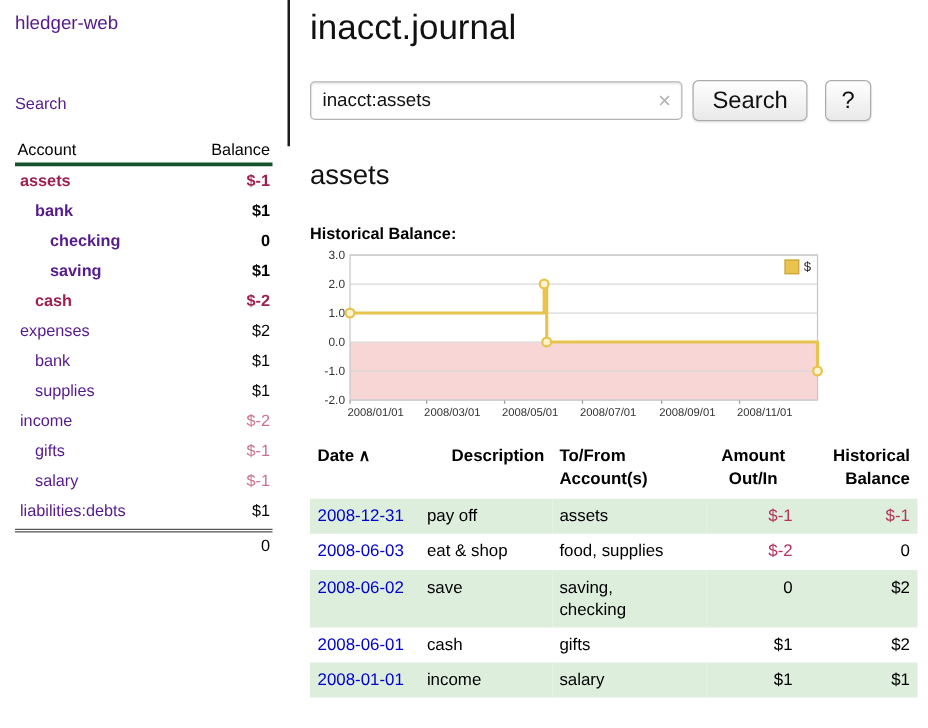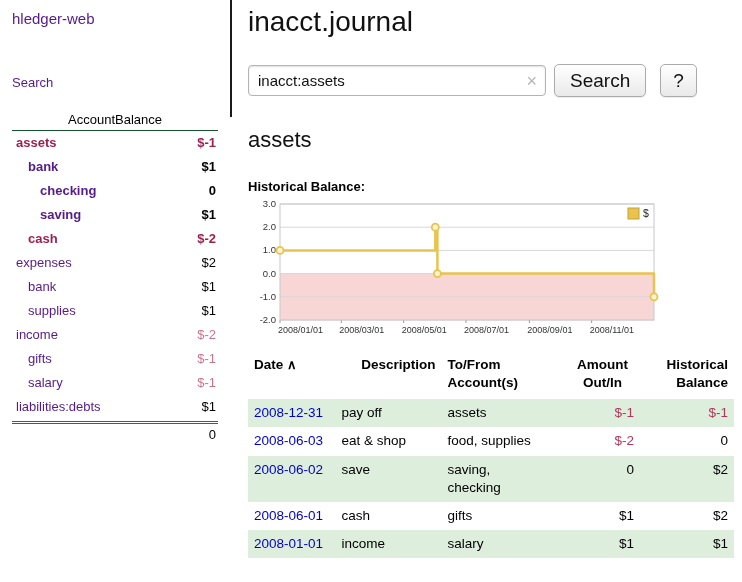--- a/index.html
+++ b/index.html
@@ -14,22 +14,22 @@
     color: #000;
   }
   a { cursor: pointer; text-decoration: none; }
 
   
   .sidebar { flex: 0 0 232px; padding: 10px 14px 0 12px; box-sizing: border-box; }
   .brand { display: block; font-size: 15px; color: var(--link_purple); }
   .journal-link { display: block; margin-top: 48px; font-size: 13px; color: var(--link_purple); }
   .accounts { margin-top: 22px; font-size: 13px; }
   .accounts-header {
-    display: flex; justify-content: center;
-    padding: 0 2px 3px 2px; border-bottom: 1px solid #14532d;
+    display: flex; justify-content: space-between;
+    padding: 0 2px 3px 2px; border-bottom: 3px solid #14532d;
   }
   .acct-row { display: flex; justify-content: space-between; height: 24px; line-height: 24px; padding-right: 2px; }
   .acct-row.bold { font-weight: bold; }
   .depth0 { padding-left: 4px; }
   .depth1 { padding-left: 16px; }
   .depth2 { padding-left: 28px; }
   .s-link { color: var(--link_purple); }
   .s-neg { color: var(--negative_dark); }
   .s-neglight { color: var(--negative_light); }
   .s-plain { color: #000; }

